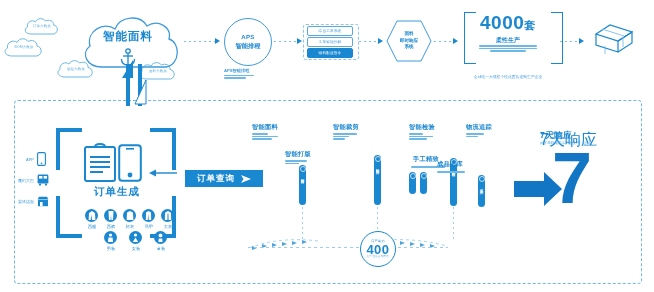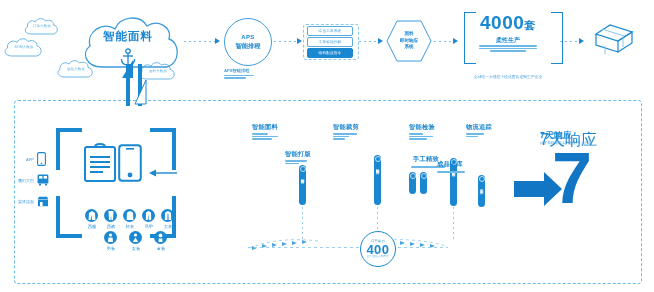--- a/index.html
+++ b/index.html
@@ -290,26 +290,33 @@
     <rect x="6" y="14" width="20" height="2" fill="#1a87d1"></rect>
     <rect x="6" y="19" width="20" height="2" fill="#1a87d1"></rect>
     <rect x="6" y="24" width="20" height="2" fill="#1a87d1"></rect>
     <rect x="6" y="29" width="13" height="2" fill="#1a87d1"></rect>
   </svg>
   <svg class="abs" style="left:118px;top:144px;" width="24" height="38" viewBox="0 0 24 38">
     <rect x="1.2" y="1.2" width="21.6" height="35.6" rx="3" fill="none" stroke="#1a87d1" stroke-width="2"></rect>
     <circle cx="12" cy="31" r="2.4" fill="#1a87d1"></circle>
     <rect x="8" y="4" width="8" height="1.6" fill="#1a87d1"></rect>
   </svg>
+  <div class="ordergen-lbl" style="left:86px;top:185px;width:62px;text-align:center;">订单生成</div>
 
   <svg class="abs" style="left:148px;top:168px;" width="30" height="10" viewBox="0 0 30 10">
     <path d="M29 5 H5" stroke="#1a87d1" stroke-width="1.4" fill="none"></path>
     <path d="M1 5 L8 1.6 L8 8.4 Z" fill="#1a87d1"></path>
   </svg>
 
+  <div class="qbtn" style="left:185px;top:170px;width:78px;height:17px;">
+    <span>订单查询</span>
+    <svg width="10" height="8" viewBox="0 0 10 8">
+      <path d="M0 0 L10 4 L0 8 L2.5 4 Z" fill="#ffffff"></path>
+    </svg>
+  </div>
 
   <div class="gicon" style="left:85px;top:209px;">
     <svg width="8" height="9" viewBox="0 0 8 9">
         <path d="M4 0 L1 2 L0.6 9 H2.6 L3.4 3.6 L4 9 H7.4 L7 2 Z" fill="#fff"></path>
       </svg>
   </div>
   <div class="gicon" style="left:104px;top:209px;">
     <svg width="6" height="9" viewBox="0 0 6 9">
         <path d="M0.5 0 H5.5 L5 9 H3.4 L3 3.8 L2.6 9 H1 Z" fill="#fff"></path>
       </svg>

